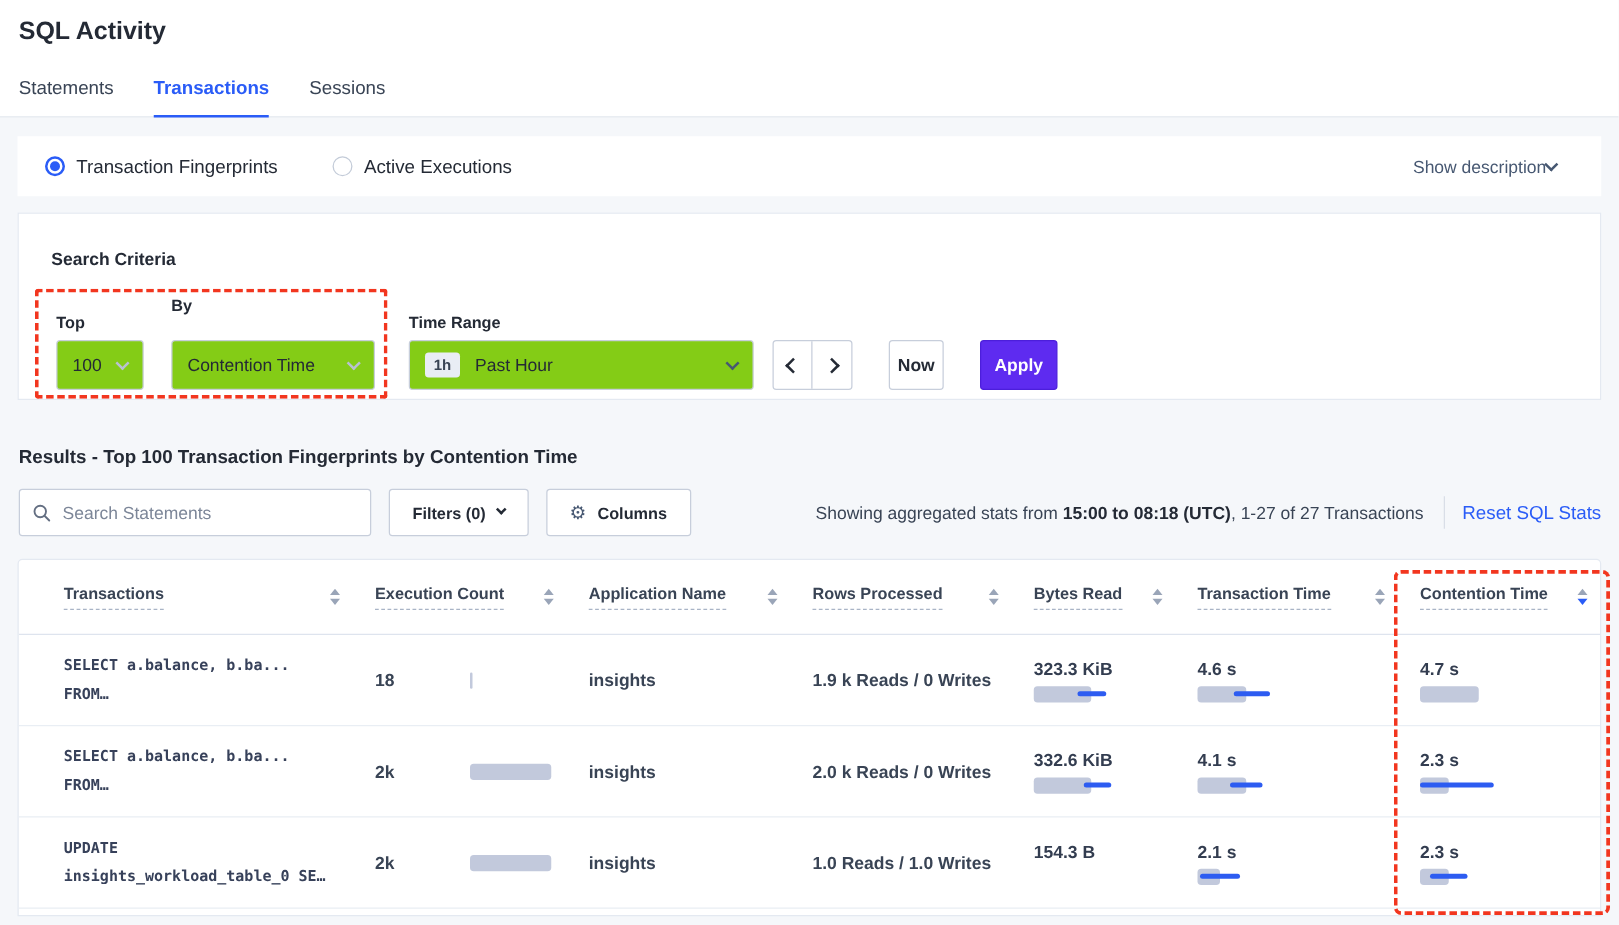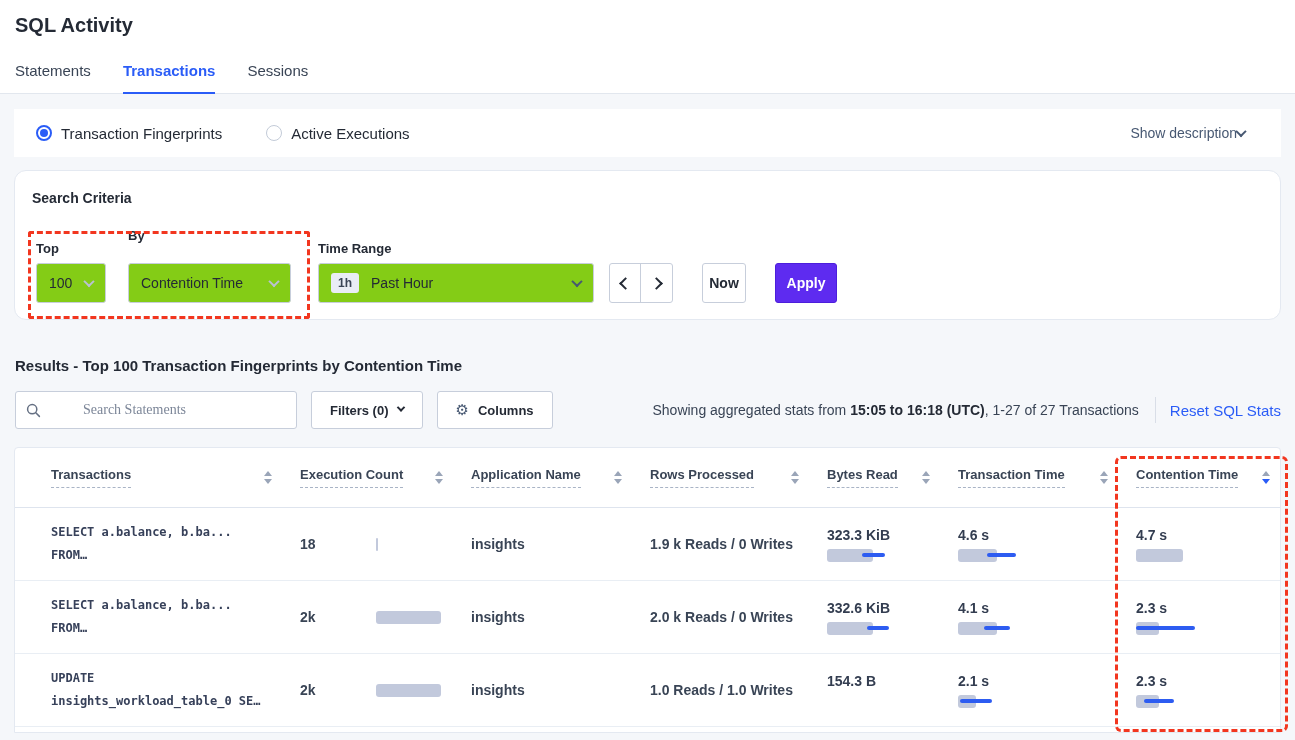--- a/index.html
+++ b/index.html
@@ -30,42 +30,42 @@
   .radio-dot.off{border:1px solid #c3cbd8; background:#fff;}
   .radio-label{font-size:15px; color:var(--ink);}
   .show-desc{margin-left:auto; display:flex; align-items:center; gap:0; font-size:14px; color:#475872; cursor:pointer; padding-right:14px;}
   
   .chev{display:inline-block; width:8px; height:8px; border-right:2px solid #475872; border-bottom:2px solid #475872; transform:rotate(45deg) translate(-1px,-1px);}
   .chev.light{border-color:#b9c1d2;}
   .chev.dark{border-color:var(--ink);}
   .chev.left{transform:rotate(135deg); width:9px; height:9px; border-width:2.5px;}
   .chev.right{transform:rotate(-45deg); width:9px; height:9px; border-width:2.5px;}
   
-  .criteria-card{position:relative; background:#fff; border:1px solid var(--card-border); border-radius:12px; margin:0 14px; height:150px; padding:17px;}
+  .criteria-card{position:relative; background:#fff; border:1px solid var(--card-border); border-radius:0; margin:0 14px; height:150px; padding:26px;}
   .criteria-title{font-size:14px; font-weight:700; margin:2px 0 0 0;}
   .fields{display:flex; align-items:flex-end; margin-top:22px; margin-left:4px;}
   .fgroup{display:flex; flex-direction:column;}
   .flabel{font-size:13px; font-weight:700; color:var(--ink); margin-bottom:7px;}
   .select{height:40px; border:1px solid var(--border); border-radius:3px; background:#84cc16; display:flex; align-items:center; padding:0 12px; font-size:14px; color:var(--ink); cursor:pointer;justify-content:flex-end;}
   .select .chev{margin-left:auto;}
   .g-top{width:70px; margin-right:22px;}
   .g-by{width:163px; margin-right:27px;gap:13px;}
   .g-time{width:276px; margin-right:15px;}
   .time-badge{background:#e9edf5; border-radius:3px; font-size:12px; font-weight:700; color:var(--ink2); padding:3px 7px; margin-right:12px;}
   .arrow-group{display:flex; height:40px; border:1px solid var(--border); border-radius:3px; background:#fff; margin-right:29px;}
   .arrow-btn{width:31px; display:flex; align-items:center; justify-content:center; cursor:pointer;}
   .arrow-btn:first-child{border-right:1px solid var(--border);}
   .btn{height:40px; border:1px solid var(--border); border-radius:3px; background:#fff; font-size:14px; font-weight:700; color:var(--ink); display:flex; align-items:center; justify-content:center; cursor:pointer;}
   .btn-now{width:44px; margin-right:29px;}
   .btn-apply{width:62px; background:var(--purple); border:1px solid #4c1edb; color:#fff;}
   
   .results-title{font-size:15px; font-weight:700; margin:37px 15px 17px; color:var(--ink);}
   .controls-row{display:flex; align-items:center; margin:0 12px 0 15px; height:38px;}
   .search-box{width:282px; height:38px; border:1px solid var(--border); border-radius:3px; background:#fff; display:flex; align-items:center; padding:0 10px; margin-right:14px;}
-  .search-box input{border:none; outline:none; font-size:14px; color:var(--ink); width:100%; font-family:Liberation Serif, serif;margin-left:33px;}
+  .search-box input{border:none; outline:none; font-size:14px; color:var(--ink); width:100%; font-family:Liberation Sans, sans-serif;}
   .search-box input::placeholder{color:var(--muted);}
   .ctl-btn{height:38px; border:1px solid var(--border); border-radius:3px; background:#fff; font-size:13px; font-weight:700; color:var(--ink); display:flex; align-items:center; gap:9px; padding:0 18px; margin-right:14px; cursor:pointer;}
   .ctl-btn .chev{width:6px; height:6px;}
   .gear{font-family:"DejaVu Sans",sans-serif; font-size:15px; color:#475872; font-weight:400;}
   .stats-note{margin-left:auto; display:flex; align-items:center; font-size:14px; color:var(--ink2);}
   .stats-note b{color:var(--ink);}
   .vdiv{width:1px; height:26px; background:#d9dee7; margin:0 14px 0 16px;}
   .reset-link{font-size:15px; color:var(--blue); cursor:pointer; white-space:nowrap; padding-right:2px;}
   
   .table-card{background:#fff; border:1px solid var(--card-border); border-radius:4px 4px 0 0; margin:18px 14px 0; height:286px; overflow:hidden;}
@@ -172,21 +172,21 @@
   </div>
   <div class="ctl-btn">
     <span>Filters (0)</span>
     <span class="chev dark" style="width:6px;height:6px;border-width:2px;margin-top:-3px;"></span>
   </div>
   <div class="ctl-btn">
     <span class="gear">⚙</span>
     <span>Columns</span>
   </div>
   <div class="stats-note">
-    <span><span>Showing aggregated stats from </span><b>15:05 to 16:18 (UTC)</b><span>, 1-27 of 27 Transactions</span></span>
+    <span><span>Showing aggregated stats from </span><b>15:00 to 08:18 (UTC)</b><span>, 1-27 of 27 Transactions</span></span>
   </div>
   <div class="vdiv"></div>
   <div class="reset-link">Reset SQL Stats</div>
 </div>
 
 <div class="table-card">
   <div class="trow thead" id="thead-row">
       <div class="th">
         <span class="th-label">Transactions</span>
         <span class="sort">

